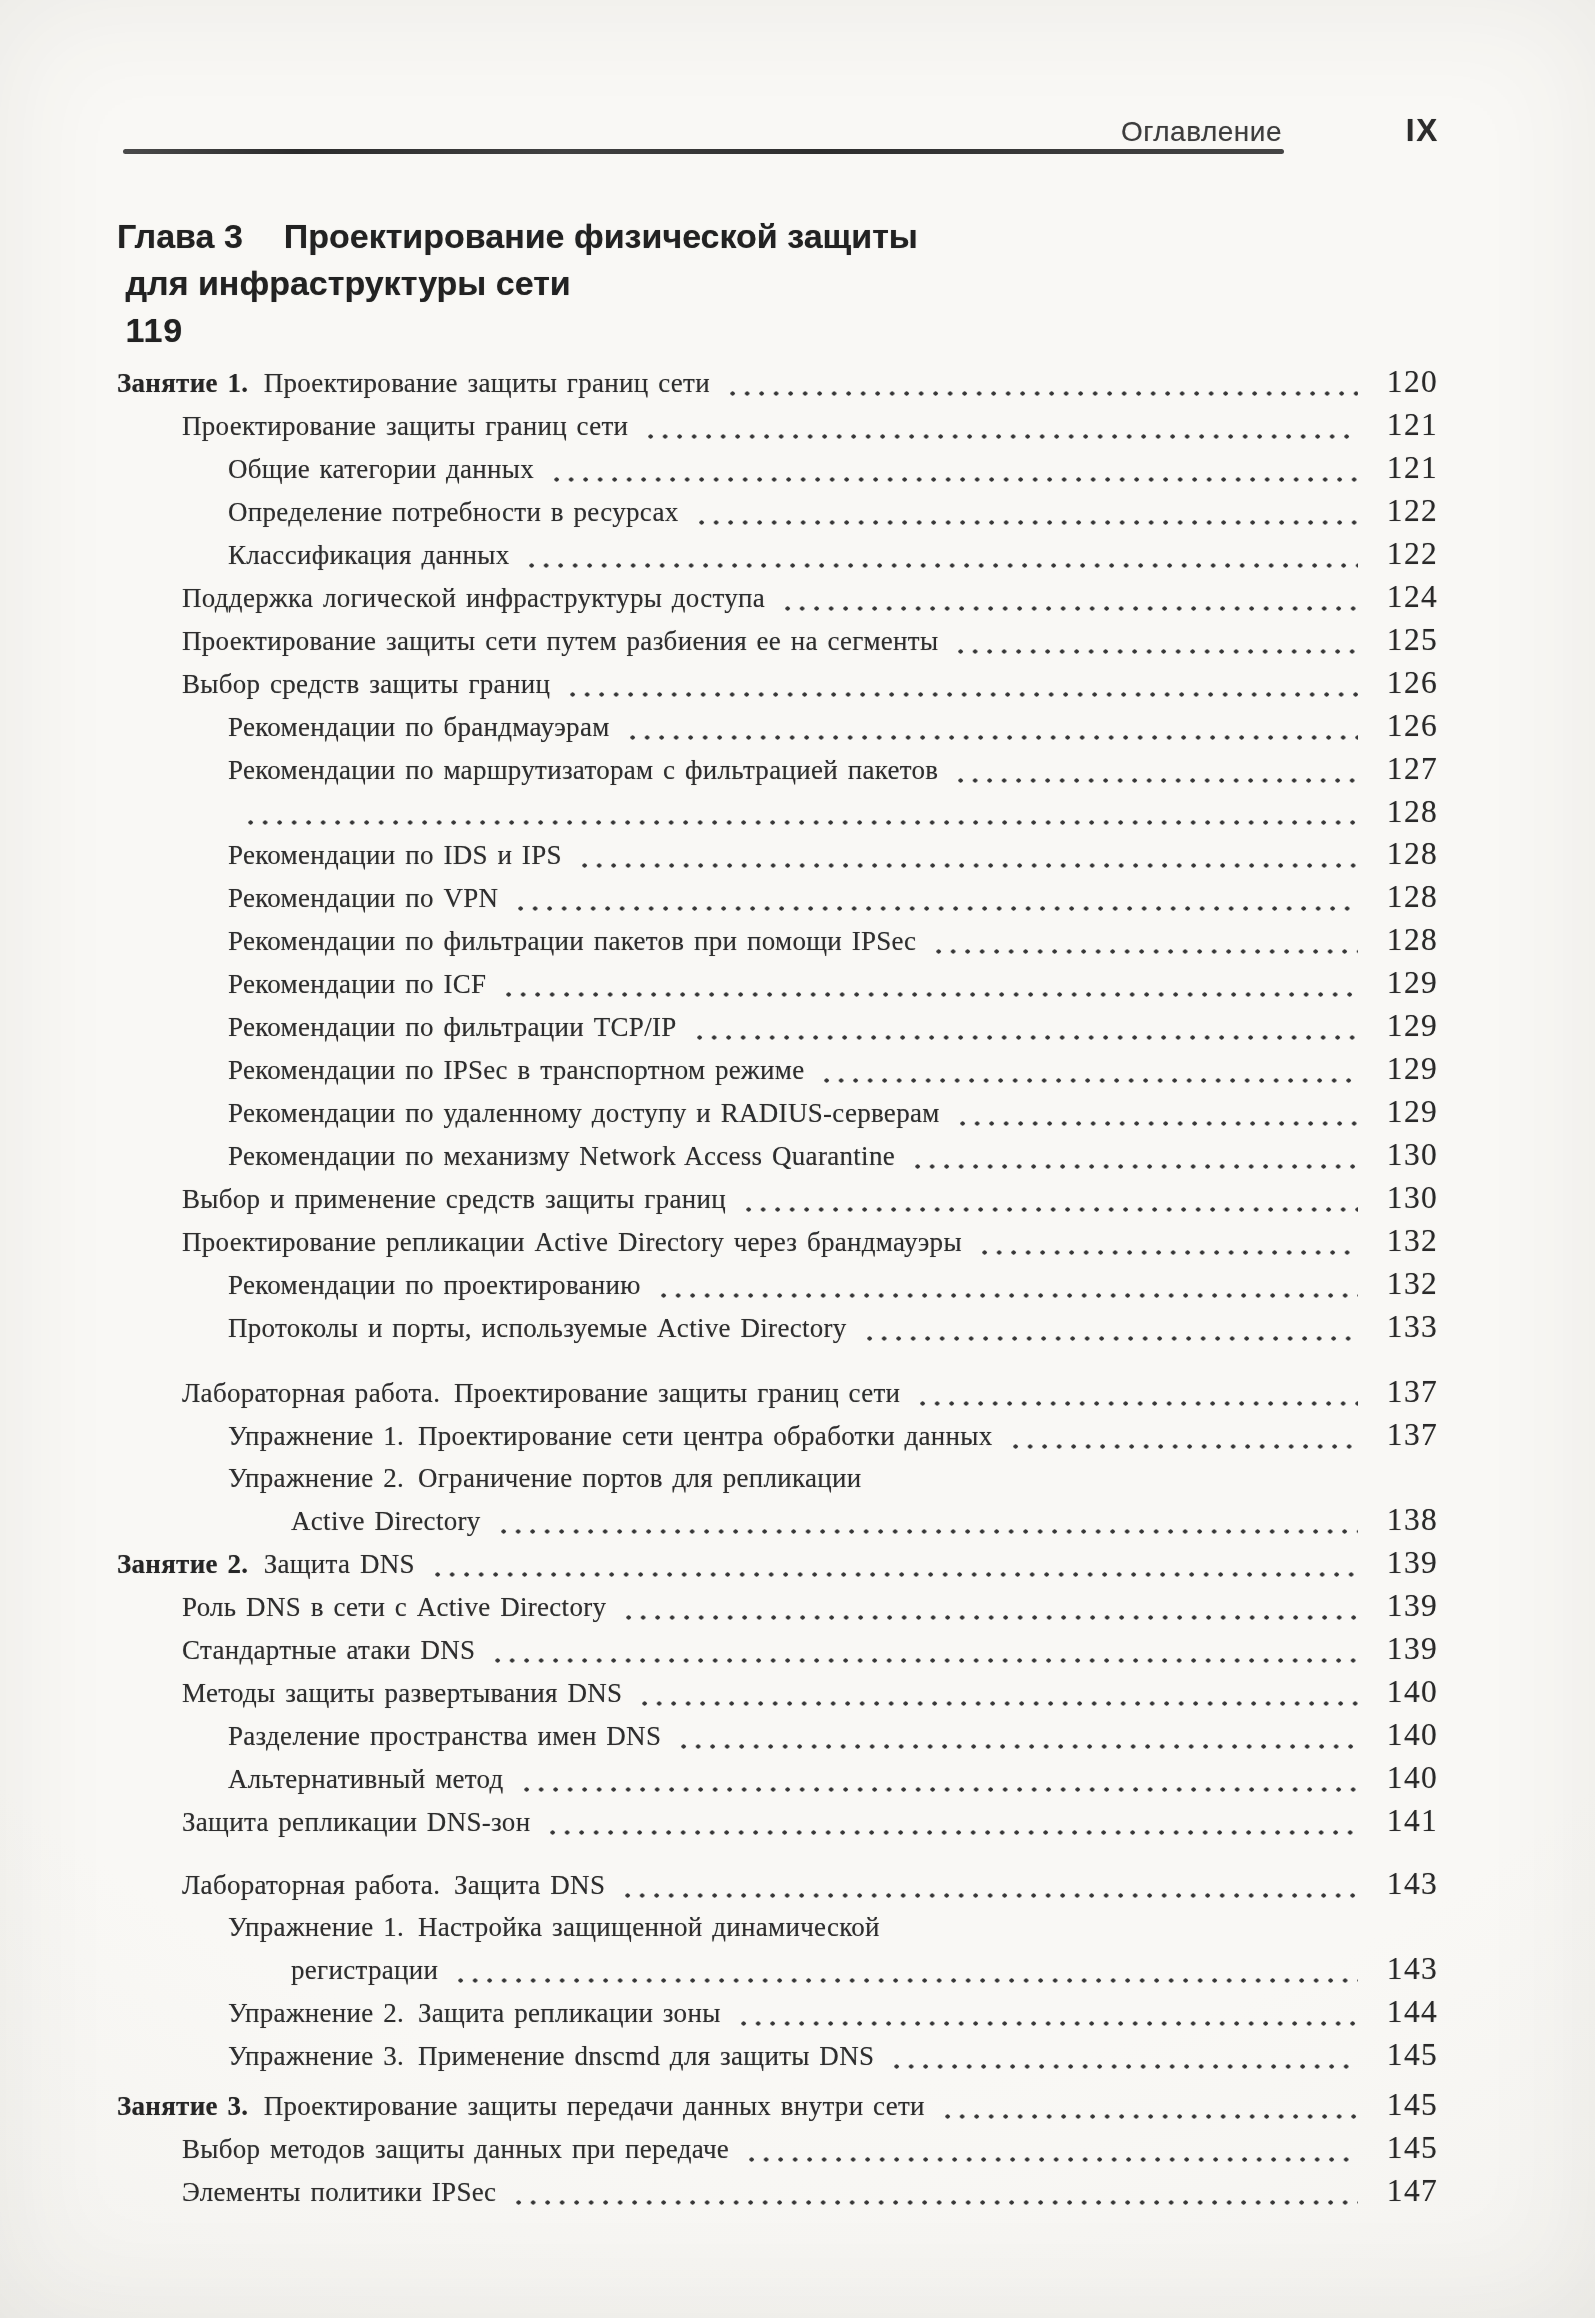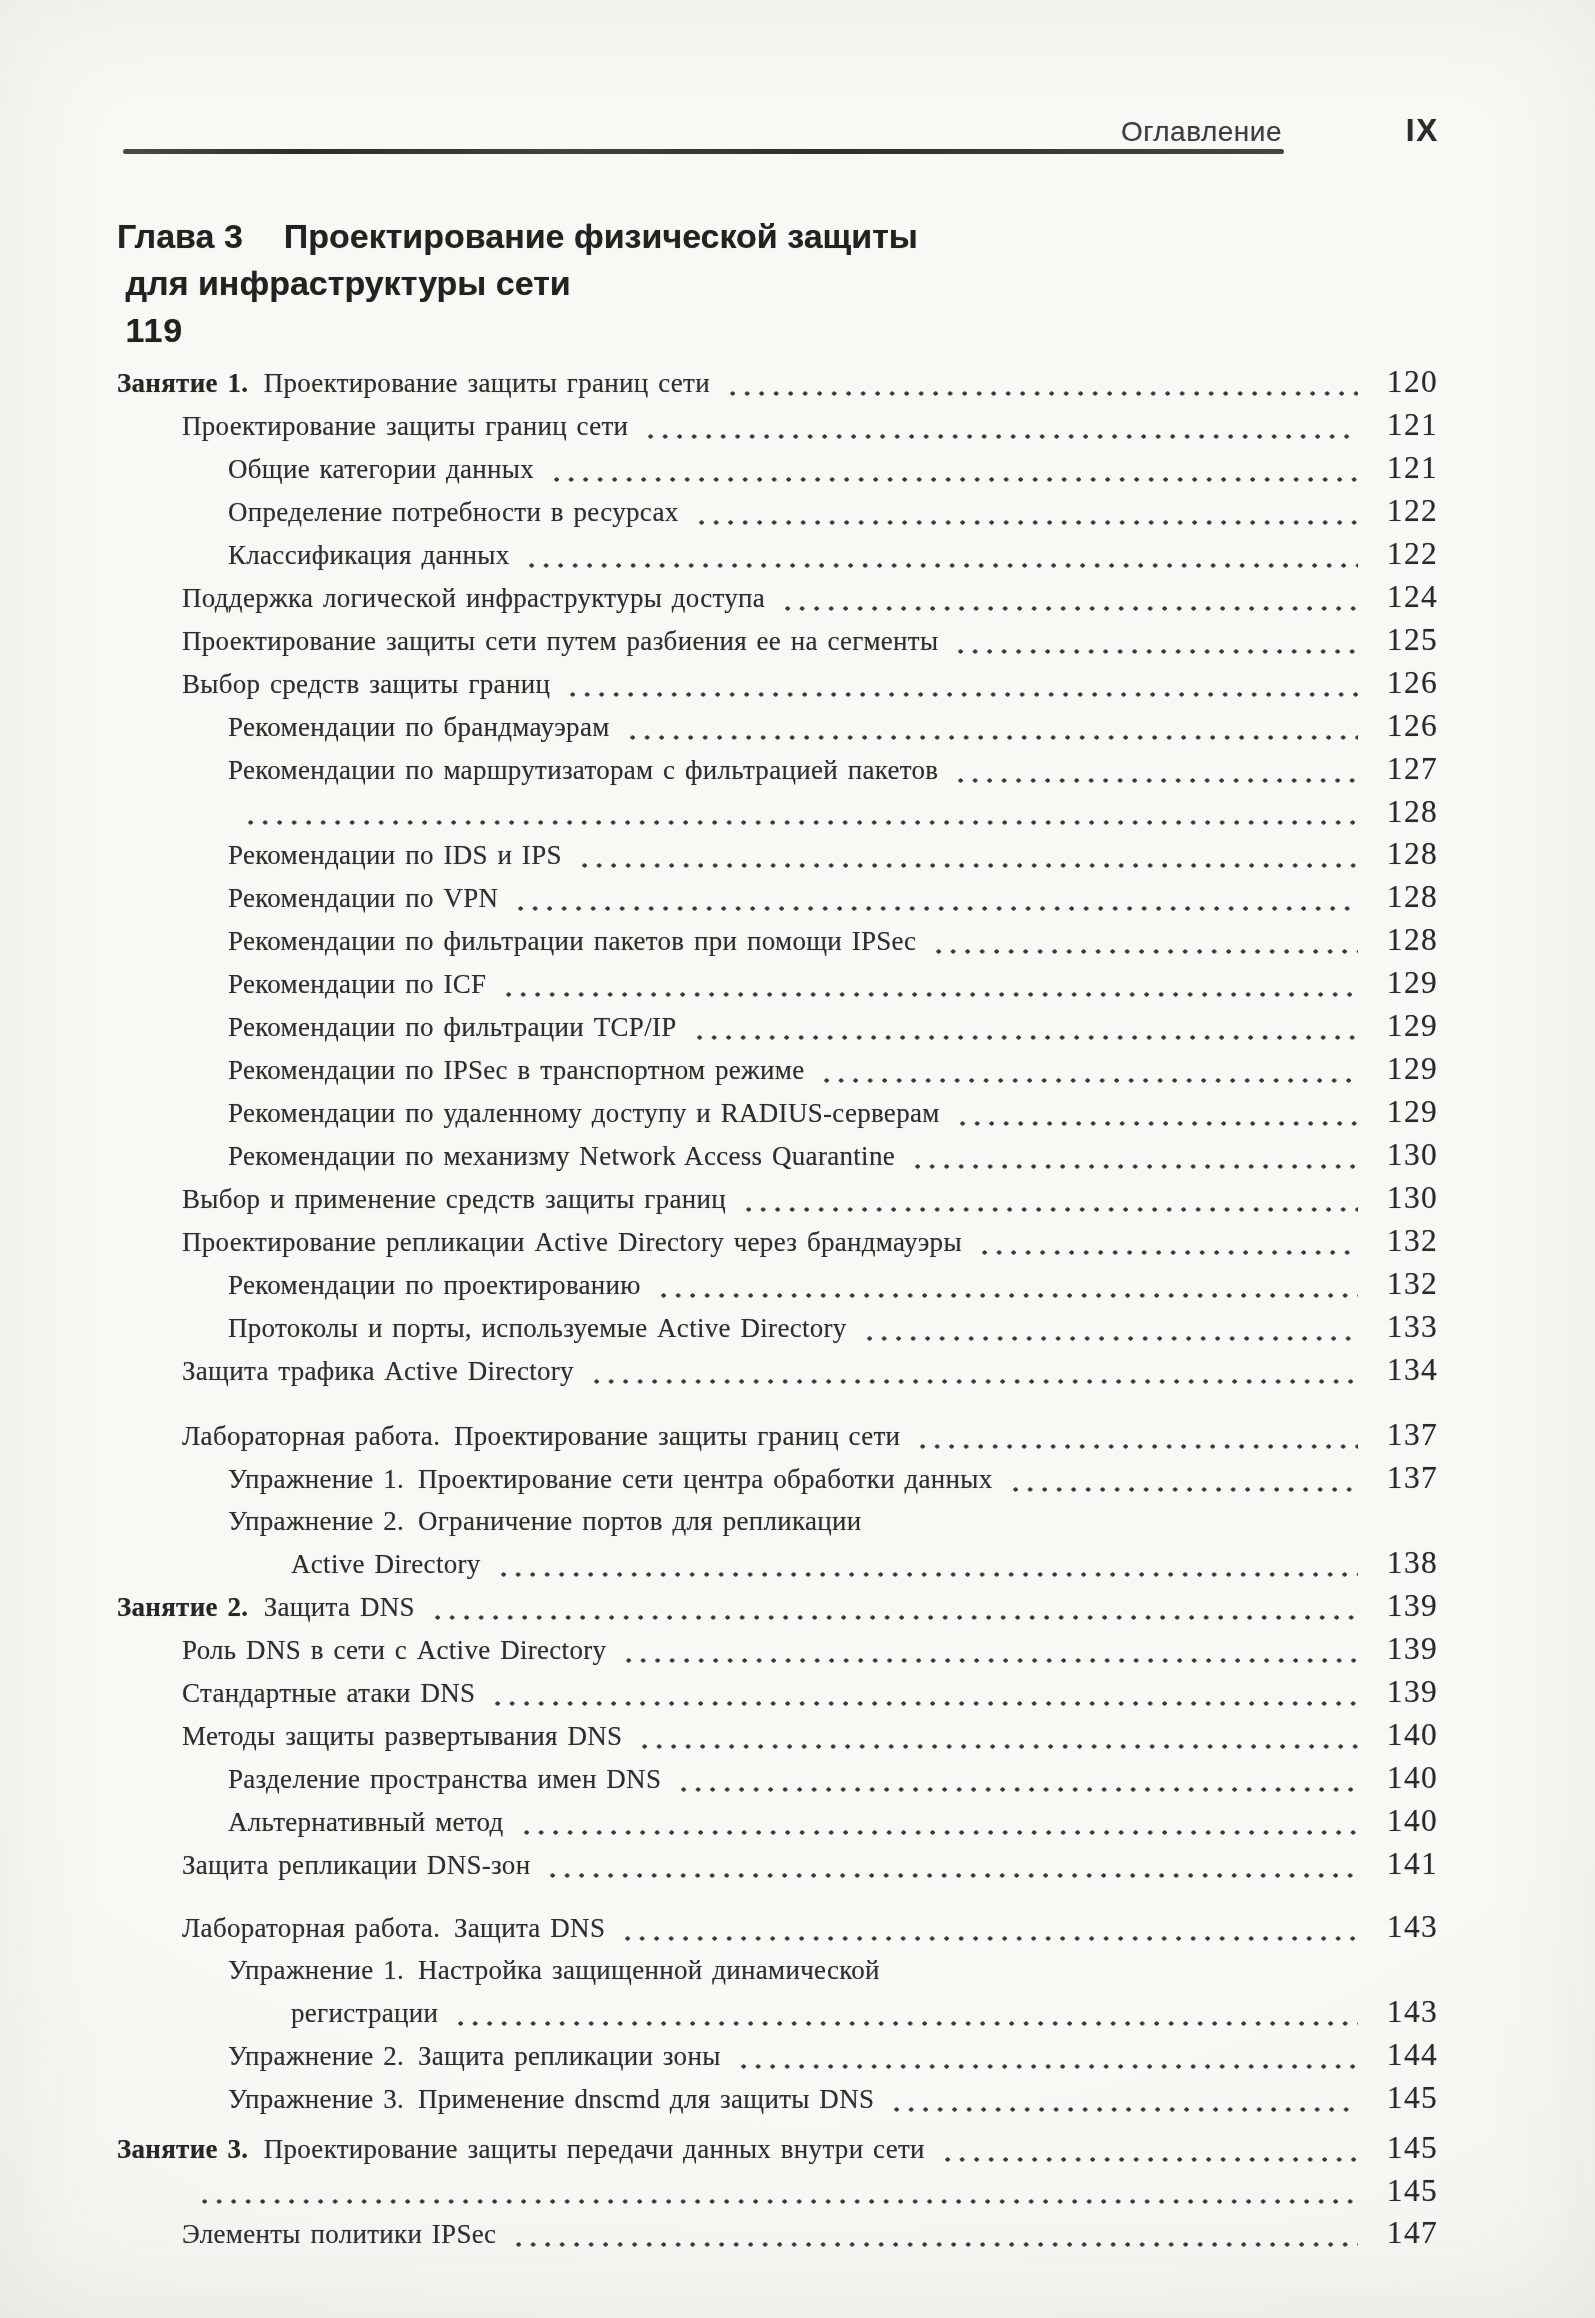--- a/index.html
+++ b/index.html
@@ -224,26 +224,20 @@
     <span class="entry-title">Рекомендации по проектированию</span>
     <span class="dots"></span>
     <span class="entry-page">132</span>
   </div>
         <div class="row lvl2">
 
     <span class="entry-title">Протоколы и порты, используемые Active Directory</span>
     <span class="dots"></span>
     <span class="entry-page">133</span>
   </div>
-        <div class="row lvl1">
-
-    <span class="entry-title">Защита трафика Active Directory</span>
-    <span class="dots"></span>
-    <span class="entry-page">134</span>
-  </div>
         <div class="row lvl1" style="margin-top: 22px;">
 
     <span class="entry-title">Лабораторная работа. Проектирование защиты границ сети</span>
     <span class="dots"></span>
     <span class="entry-page">137</span>
   </div>
         <div class="row lvl2">
 
     <span class="entry-title">Упражнение 1. Проектирование сети центра обработки данных</span>
     <span class="dots"></span>
@@ -332,20 +326,21 @@
     <span class="entry-page">145</span>
   </div>
         <div class="row lvl0" style="margin-top: 6.8px;">
     <span class="entry-label">Занятие 3.</span>
     <span class="entry-title">Проектирование защиты передачи данных внутри сети</span>
     <span class="dots"></span>
     <span class="entry-page">145</span>
   </div>
         <div class="row lvl1">
 
+    <span class="entry-title">Выбор методов защиты данных при передаче</span>
     <span class="dots"></span>
     <span class="entry-page">145</span>
   </div>
         <div class="row lvl1">
 
     <span class="entry-title">Элементы политики IPSec</span>
     <span class="dots"></span>
     <span class="entry-page">147</span>
   </div>
       </div>

